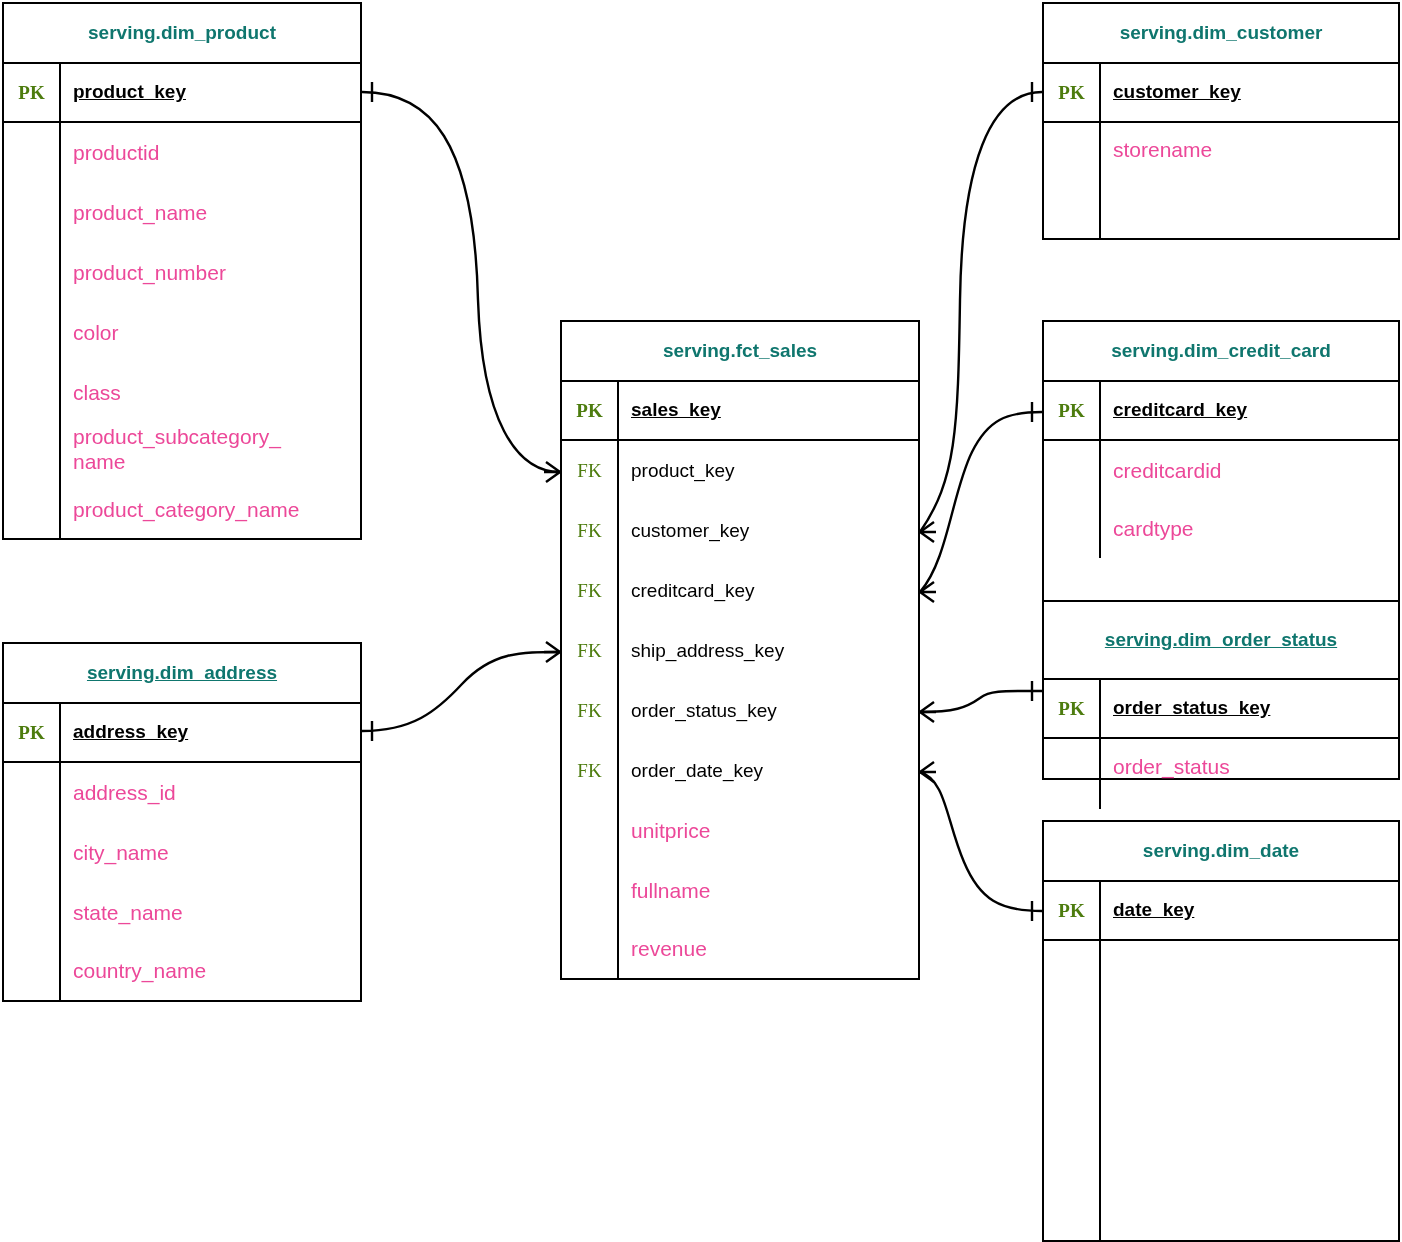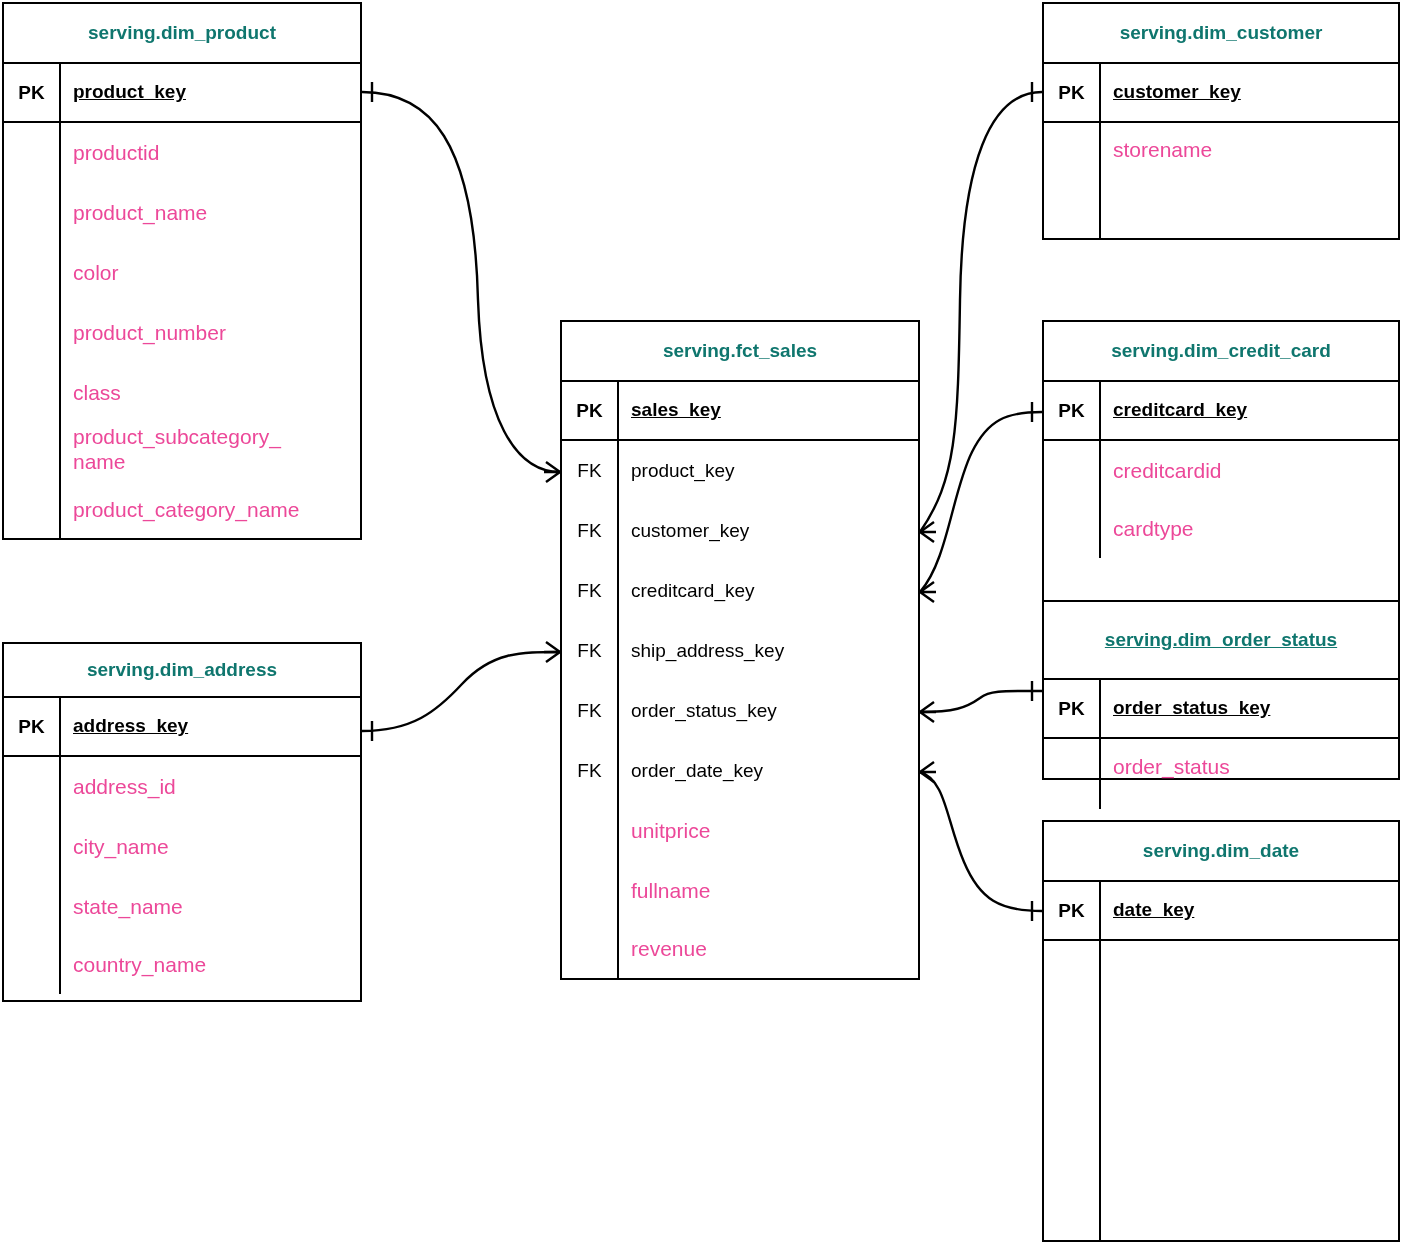--- a/index.html
+++ b/index.html
@@ -52,21 +52,22 @@
     border-bottom: 2px solid #000000;
   }
   .key-cell {
     box-sizing: border-box;
     flex: 0 0 57px;
     border-right: 2px solid #000000;
     display: flex;
     align-items: center;
     justify-content: center;
     font-size: 19px;
-    color: #000000;
+    color: #4d7c0f;
+    font-family: Liberation Serif, serif;
   }
   .key-cell.bold {
     font-weight: bold;
   }
   .name-cell {
     box-sizing: border-box;
     flex: 1 1 auto;
     display: flex;
     align-items: center;
     padding-left: 12px;
@@ -153,32 +154,32 @@
     <div class="entity-title" style="height:60px;">serving.dim_product</div>
     <div class="attr-row pk-row" style="height:59px;">
       <div class="key-cell bold">PK</div>
       <div class="name-cell pk-name">product_key</div>
     </div>
     <div class="attr-block" style="height:415px;">
       <div class="key-col"></div>
       <div class="name-col">
         <div class="plain-attr" style="height:60px;">productid</div>
         <div class="plain-attr" style="height:60px;">product_name</div>
+        <div class="plain-attr" style="height:60px;">product_number</div>
         <div class="plain-attr" style="height:60px;">color</div>
-        <div class="plain-attr" style="height:60px;">product_number</div>
         <div class="plain-attr" style="height:60px;">class</div>
         <div class="plain-attr" style="height:62px; align-items:flex-start; padding-top:2px;">product_subcategory_
 name</div>
         <div class="plain-attr" style="height:50px;">product_category_name</div>
       </div>
     </div>
   </div>
 
   <div class="entity" style="left:2px; top:642px; width:360px; height:360px;">
-    <div class="entity-title" style="height:54px;">serving.dim_address</div>
+    <div class="entity-title" style="height:60px;text-decoration:underline;">serving.dim_address</div>
     <div class="attr-row pk-row" style="height:59px;">
       <div class="key-cell bold">PK</div>
       <div class="name-cell pk-name">address_key</div>
     </div>
     <div class="attr-block" style="height:237px;">
       <div class="key-col"></div>
       <div class="name-col">
         <div class="plain-attr" style="height:60px;">address_id</div>
         <div class="plain-attr" style="height:60px;">city_name</div>
         <div class="plain-attr" style="height:60px;">state_name</div>

